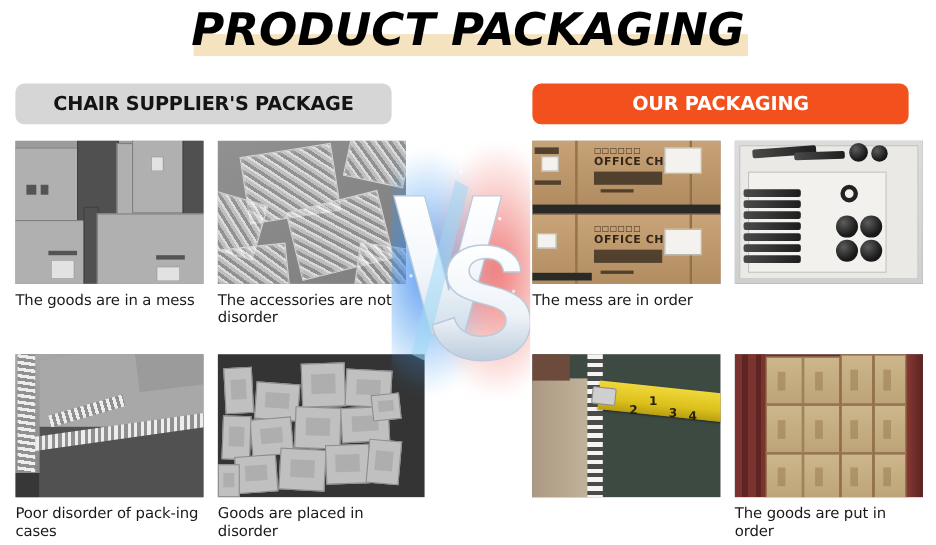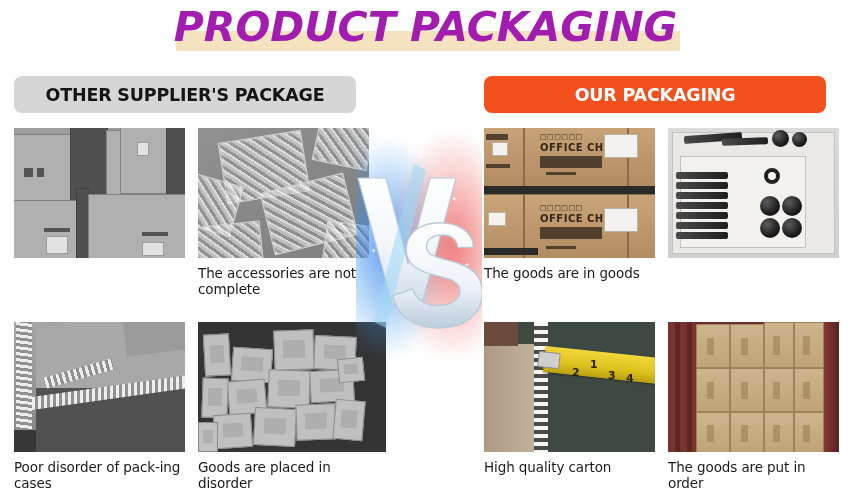--- a/index.html
+++ b/index.html
@@ -20,21 +20,21 @@
     background:#f5e3c0;
   }
   .title-text{
     position:absolute; left:0; top:2px; width:851px;
     text-align:center;
     font-family:"DejaVu Sans", sans-serif;
     font-size:41px;
     font-weight:bold;
     font-style:italic;
     letter-spacing:0px;
-    color:#a21caf;
+    color:#000000;
     line-height:50px;
     white-space:nowrap;
   }
 
   
   .badge{
     position:absolute;
     height:37px;
     border-radius:8px;
     display:flex; align-items:center; justify-content:center;
@@ -183,21 +183,21 @@
 </style>
 </head>
 <body>
 
 <div class="title-wrap">
   <div class="title-band"></div>
   <div class="title-text">PRODUCT PACKAGING</div>
 </div>
 
 <div class="badge badge-left">
-  <span>OTHER SUPPLIER'S PACKAGE</span>
+  <span>CHAIR SUPPLIER'S PACKAGE</span>
 </div>
 <div class="badge badge-right">
   <span>OUR PACKAGING</span>
 </div>
 
 <div class="cell" style="left:14px; top:128px; width:171px;">
   <div class="photo gray">
     <div class="scene s1">
       <div class="bx" style="left:-6px;  top:6px;   width:64px;  height:74px;"></div>
       <div class="mk" style="left:10px;  top:40px;  width:9px;   height:9px;"></div>
@@ -209,34 +209,35 @@
       <div class="bx dk" style="left:152px; top:-6px; width:26px; height:78px;"></div>
       <div class="bx" style="left:-8px;  top:72px;  width:78px;  height:62px;"></div>
       <div class="bx dk" style="left:62px; top:60px; width:14px; height:76px;"></div>
       <div class="bx" style="left:74px;  top:66px;  width:110px; height:70px;"></div>
       <div class="lbl" style="left:32px;  top:108px; width:22px;  height:18px;"></div>
       <div class="mk" style="left:30px;  top:100px; width:26px;  height:4px;"></div>
       <div class="mk" style="left:128px; top:104px; width:26px;  height:4px;"></div>
       <div class="lbl" style="left:128px; top:114px; width:22px;  height:14px;"></div>
     </div>
   </div>
+  <div class="cap">The goods are in a mess</div>
 </div>
 
 <div class="cell" style="left:198px; top:128px; width:171px;">
   <div class="photo gray">
     <div class="scene s2">
       <div class="bag" style="left:24px;  top:8px;   width:84px; height:62px; transform:rotate(-9deg);"></div>
       <div class="bag" style="left:68px;  top:54px;  width:86px; height:64px; transform:rotate(-14deg);"></div>
       <div class="bag" style="left:-18px; top:50px;  width:58px; height:52px; transform:rotate(16deg);"></div>
       <div class="bag" style="left:-6px;  top:96px;  width:70px; height:44px; transform:rotate(-6deg);"></div>
       <div class="bag" style="left:118px; top:-10px; width:56px; height:48px; transform:rotate(12deg);"></div>
       <div class="bag" style="left:126px; top:96px;  width:62px; height:46px; transform:rotate(8deg);"></div>
     </div>
   </div>
-  <div class="cap">The accessories are not complete</div>
+  <div class="cap">The accessories are not disorder</div>
 </div>
 
 <div class="cell" style="left:484px; top:128px; width:171px;">
   <div class="photo">
     <div class="scene s3">
       <div class="carton" style="left:-10px; top:-4px; width:50px; height:66px;"></div>
       <div class="carton" style="left:40px;  top:-6px; width:104px; height:68px;"></div>
       <div class="carton" style="left:144px; top:-4px; width:40px; height:66px;"></div>
       <div class="strap" style="left:0; top:58px; width:171px; height:9px;"></div>
       <div class="carton" style="left:-10px; top:66px; width:50px; height:70px;"></div>
@@ -255,21 +256,21 @@
       <div class="txt" style="left:56px; top:99px; width:62px; height:12px;"></div>
       <div class="txt" style="left:62px; top:118px; width:30px; height:3px;"></div>
       <div class="wlbl" style="left:120px; top:80px; width:34px; height:24px;"></div>
 
       <div class="wlbl" style="left:8px; top:14px; width:16px; height:14px;"></div>
       <div class="wlbl" style="left:4px; top:84px; width:18px; height:14px;"></div>
       <div class="txt" style="left:2px; top:6px; width:22px; height:6px;"></div>
       <div class="txt" style="left:2px; top:36px; width:24px; height:4px;"></div>
     </div>
   </div>
-  <div class="cap">The goods are in goods</div>
+  <div class="cap">The mess are in order</div>
 </div>
 
 <div class="cell" style="left:668px; top:128px; width:171px;">
   <div class="photo">
     <div class="scene s4">
       <div class="tray" style="left:4px;  top:4px;  width:163px; height:122px;"></div>
       <div class="tray" style="left:12px; top:28px; width:126px; height:92px; background:#f2f1ee;"></div>
 
       <div class="bolt" style="left:16px;  top:6px;  width:58px; height:8px; transform:rotate(-4deg);"></div>
       <div class="bolt" style="left:54px;  top:10px; width:46px; height:7px; transform:rotate(-2deg);"></div>
@@ -336,21 +337,20 @@
       <div class="board" style="left:-2px; top:-2px; width:36px; height:26px; background:#6d4b3c;"></div>
       <div class="edge" style="left:50px; top:-2px; width:14px; height:134px;"></div>
       <div class="tape" style="left:60px; top:30px; width:116px; height:26px; transform:rotate(6deg);"></div>
       <div class="hook" style="left:54px; top:30px; width:22px; height:16px; transform:rotate(6deg);"></div>
       <div class="num" style="left:88px;  top:44px;">2</div>
       <div class="num" style="left:106px; top:36px;">1</div>
       <div class="num" style="left:124px; top:47px;">3</div>
       <div class="num" style="left:142px; top:50px;">4</div>
     </div>
   </div>
-  <div class="cap">High quality carton</div>
 </div>
 
 <div class="cell" style="left:668px; top:322px; width:171px;">
   <div class="photo">
     <div class="scene s8">
       <div class="wallL" style="left:0;     top:0; width:28px;  height:130px;"></div>
       <div class="wallR" style="left:155px; top:0; width:16px;  height:130px;"></div>
 
       <div class="c" style="left:28px;  top:2px;  width:34px; height:44px;"></div>
       <div class="c" style="left:62px;  top:2px;  width:34px; height:44px;"></div>

